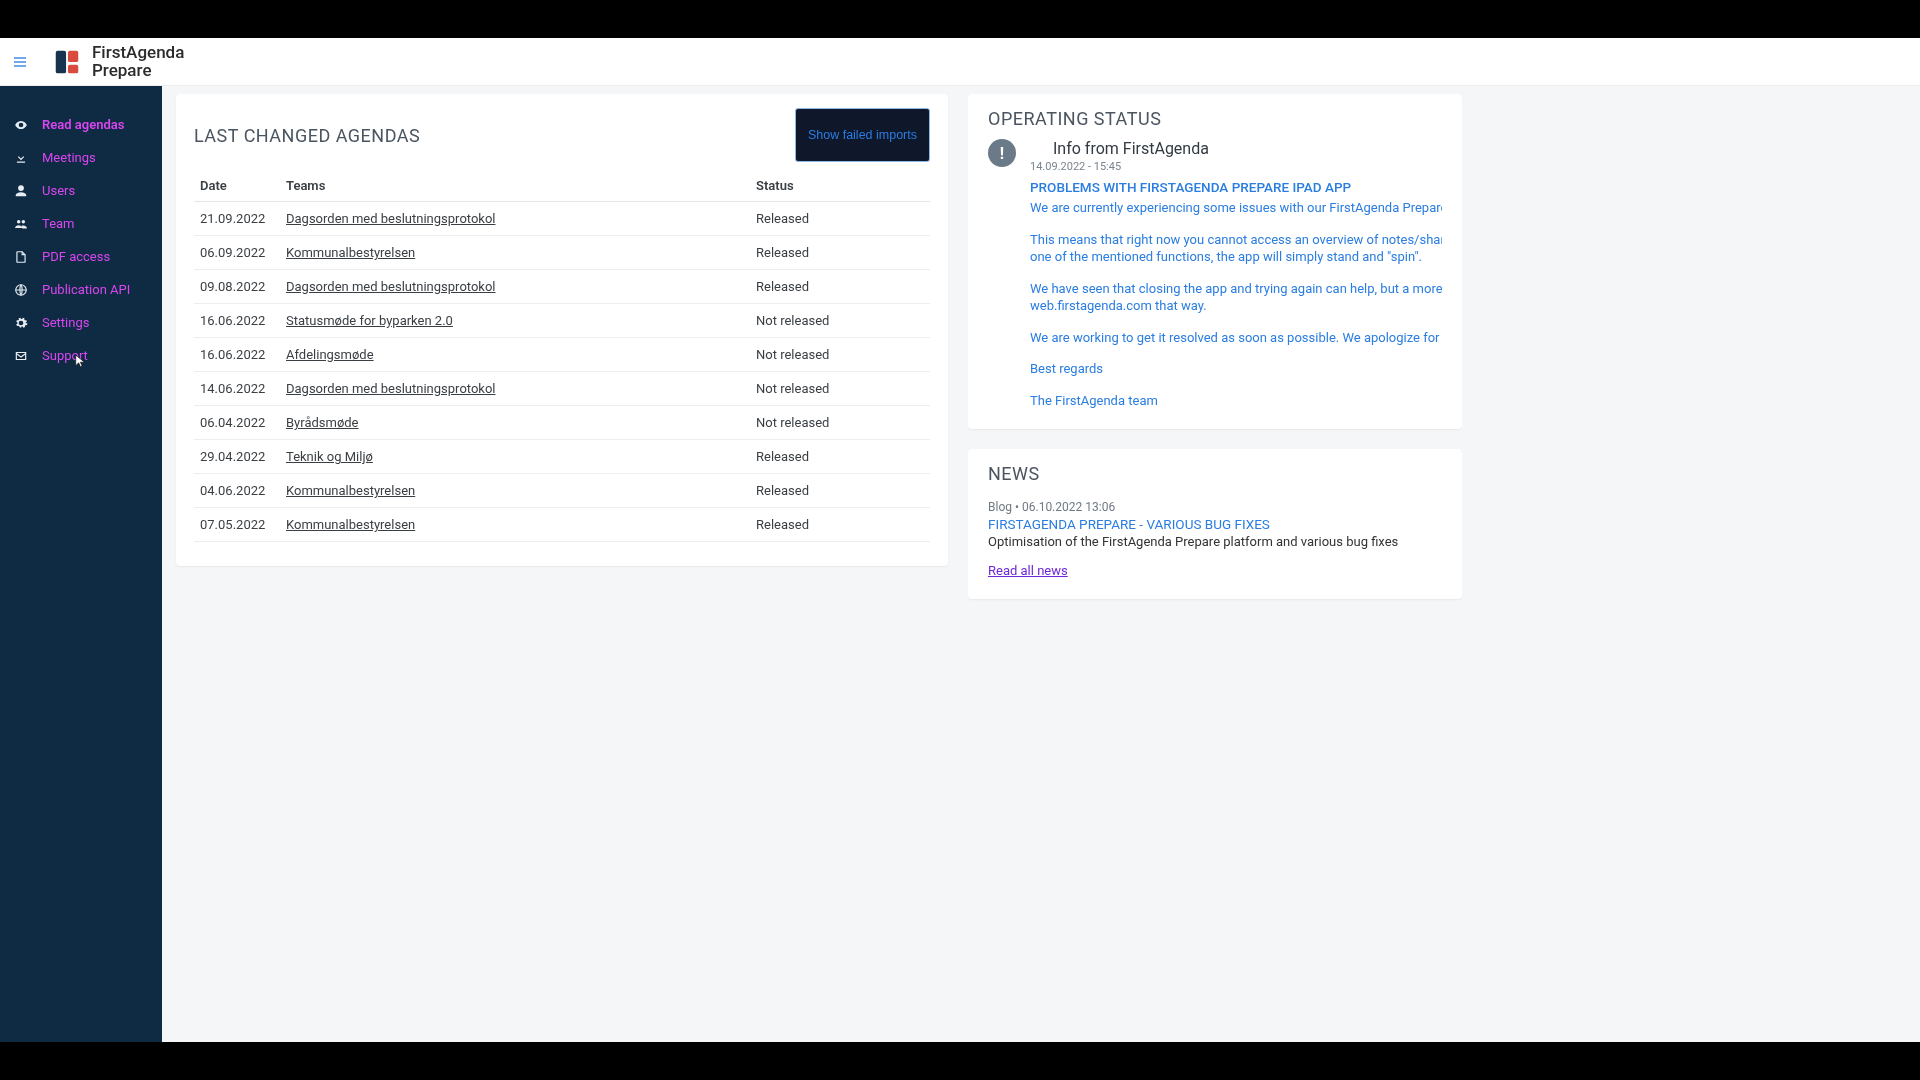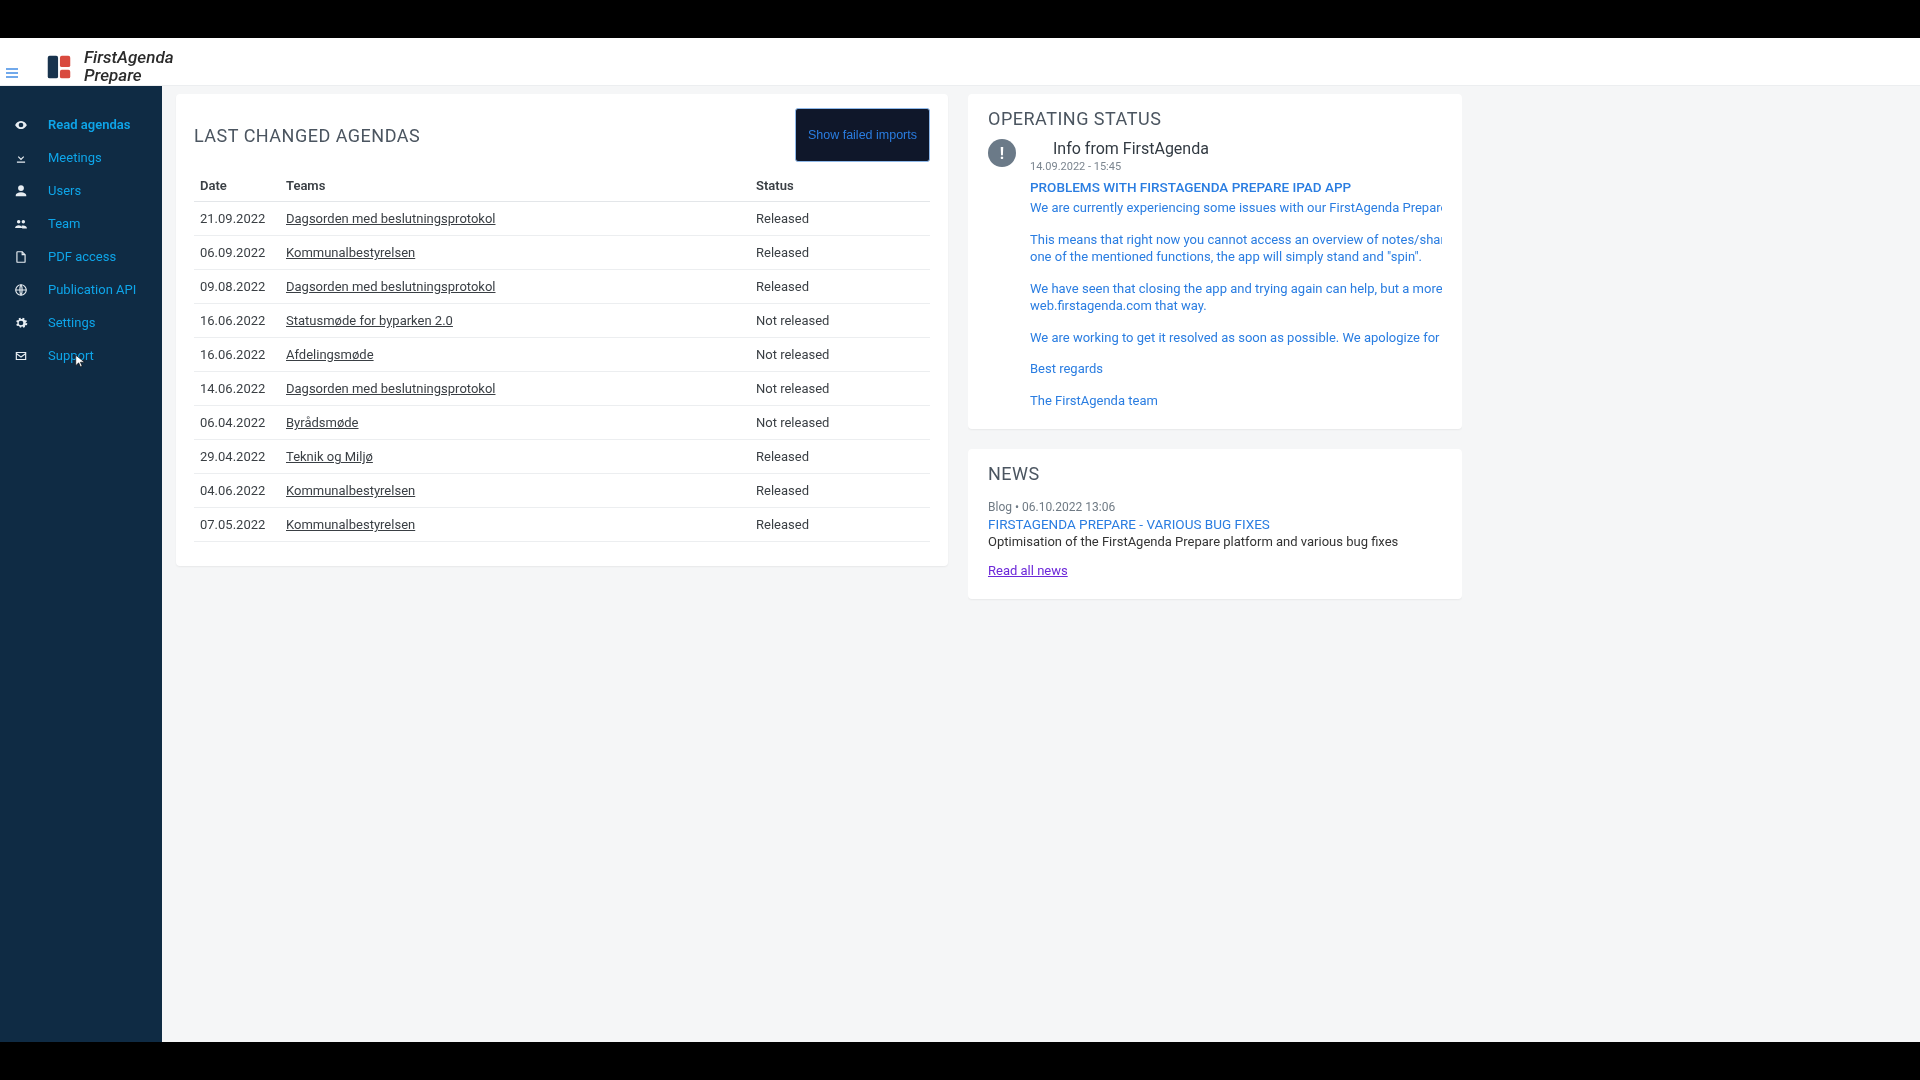--- a/index.html
+++ b/index.html
@@ -1,30 +1,30 @@
 <!DOCTYPE html>
 <html><head>
 <meta charset="utf-8">
 <style>
   * { box-sizing: border-box; margin: 0; padding: 0; }
   html, body { width: 1920px; height: 1080px; font-family: -apple-system, BlinkMacSystemFont, "Segoe UI", Roboto, Arial, sans-serif; background: #000; overflow: hidden; }
   .letterbox-top, .letterbox-bottom { background: #000; width: 100%; height: 38px; }
   .app { width: 100%; height: calc(1080px - 76px); background: #f5f6f7; display: flex; flex-direction: column; }
   
-  .topbar { height: 48px; background: #fff; display: flex; align-items: flex-end; padding: 0 0; border-bottom: 1px solid #eceef0; font-style: italic; }
+  .topbar { height: 48px; background: #fff; display: flex; align-items: center; padding: 0 8px; border-bottom: 1px solid #eceef0; }
   .hamburger { width: 24px; height: 24px; display: flex; align-items: center; justify-content: center; color: #2a7de1; cursor: pointer; }
   .logo-wrap { display: flex; align-items: center; gap: 10px; margin-left: 20px; }
   .logo-mark { width: 30px; height: 30px; display: inline-block; }
   .logo-text { display: flex; flex-direction: column; line-height: 1.05; color: #2b2b2b; }
   .logo-line1 { font-size: 17px; font-weight: 500; }
   .logo-line2 { font-size: 17px; font-weight: 500; }
   
   .body { flex: 1; display: flex; min-height: 0; }
   .sidebar { width: 162px; background: #0f2b44; color: #d9e1e8; padding-top: 22px; }
-  .side-item { display: flex; align-items: center; gap: 20px; padding: 9px 14px; font-size: 13px; color: #0ea5e9; cursor: pointer; }
+  .side-item { display: flex; align-items: center; gap: 14px; padding: 9px 14px; font-size: 13px; color: #d946ef; cursor: pointer; }
   .side-icon { width: 14px; height: 14px; display: inline-flex; align-items: center; justify-content: center; color: #e7edf2; flex: 0 0 14px; }
   .side-item.bold .side-label { font-weight: 600; }
   .main { flex: 1; display: flex; gap: 20px; padding: 8px 0 0 14px; min-width: 0; }
   .card { background: #fff; border-radius: 4px; box-shadow: 0 1px 2px rgba(0,0,0,0.06); }
   .agendas-card { flex: 0 0 772px; padding: 14px 18px 24px 18px; align-self: flex-start; }
   .agendas-head { display: flex; align-items: center; justify-content: space-between; margin-bottom: 8px; }
   .section-title { font-size: 18px; font-weight: 400; color: #4b5560; letter-spacing: 0.5px; text-transform: uppercase; }
   .btn-outline { border: 1px solid #8fb9ea; color: #2a7de1; background: #0f172a; font-size: 12.5px; padding: 19px 12px; border-radius: 3px; cursor: pointer; }
   table.agendas { width: 100%; border-collapse: collapse; font-size: 13px; color: #3a3f44; }
   table.agendas th { text-align: left; font-weight: 600; padding: 8px 6px; border-bottom: 1px solid #e3e6e9; color: #3a3f44; }

